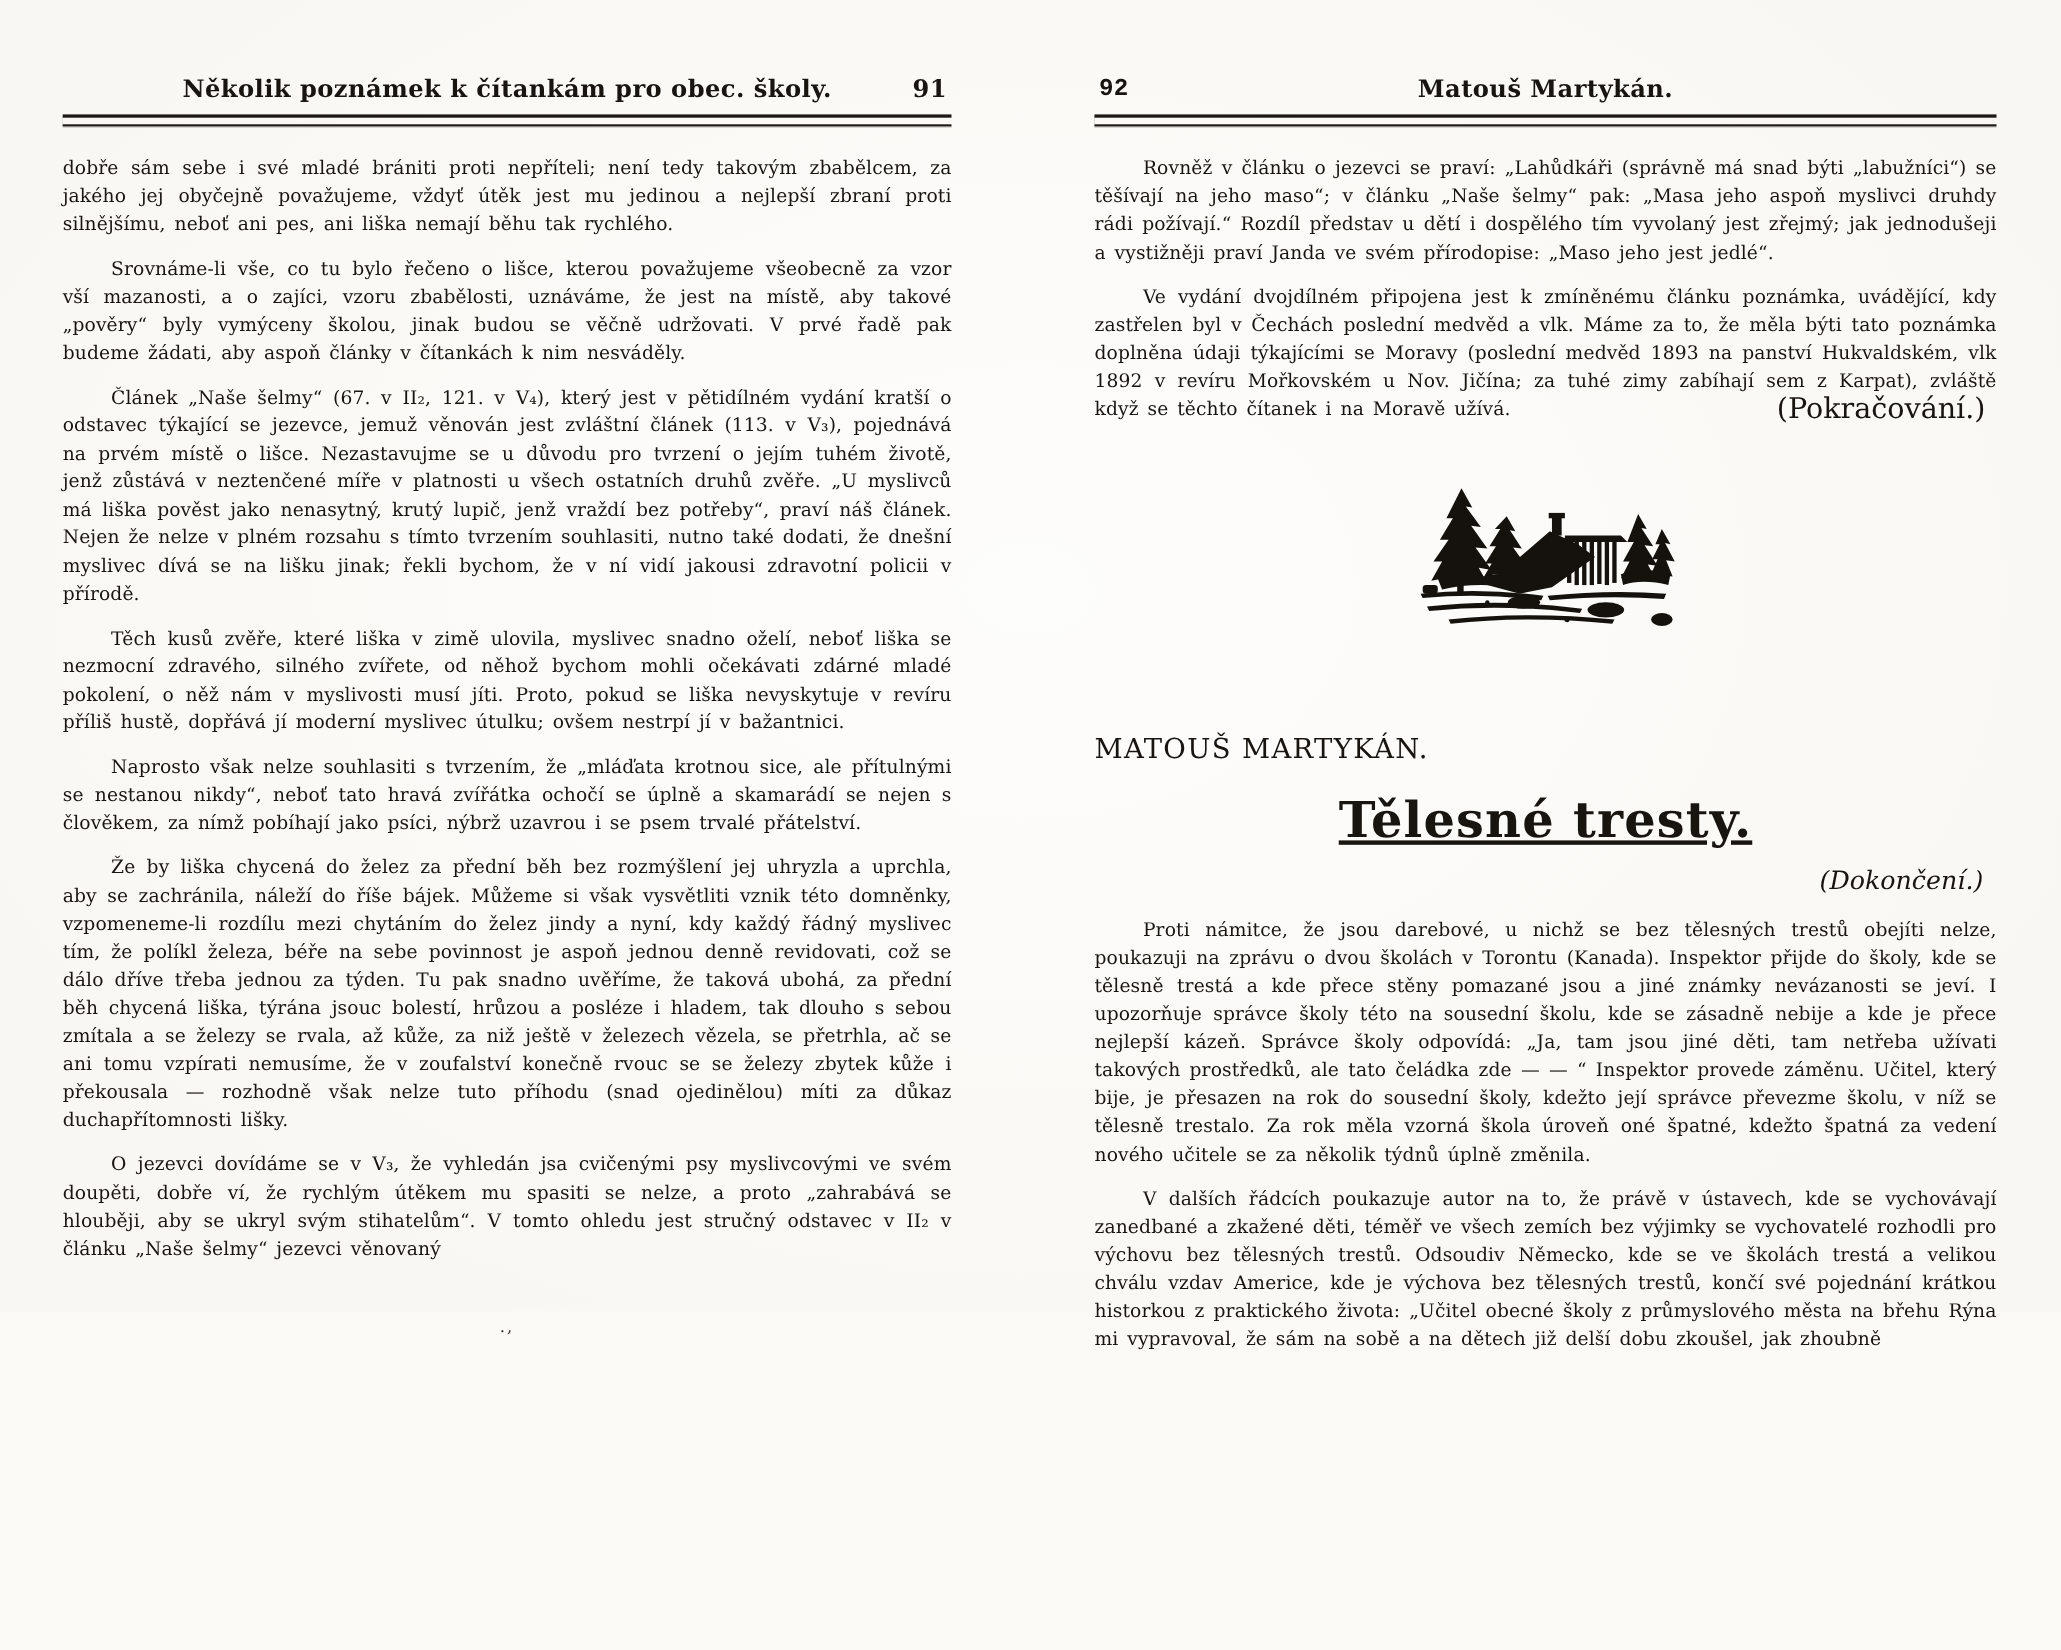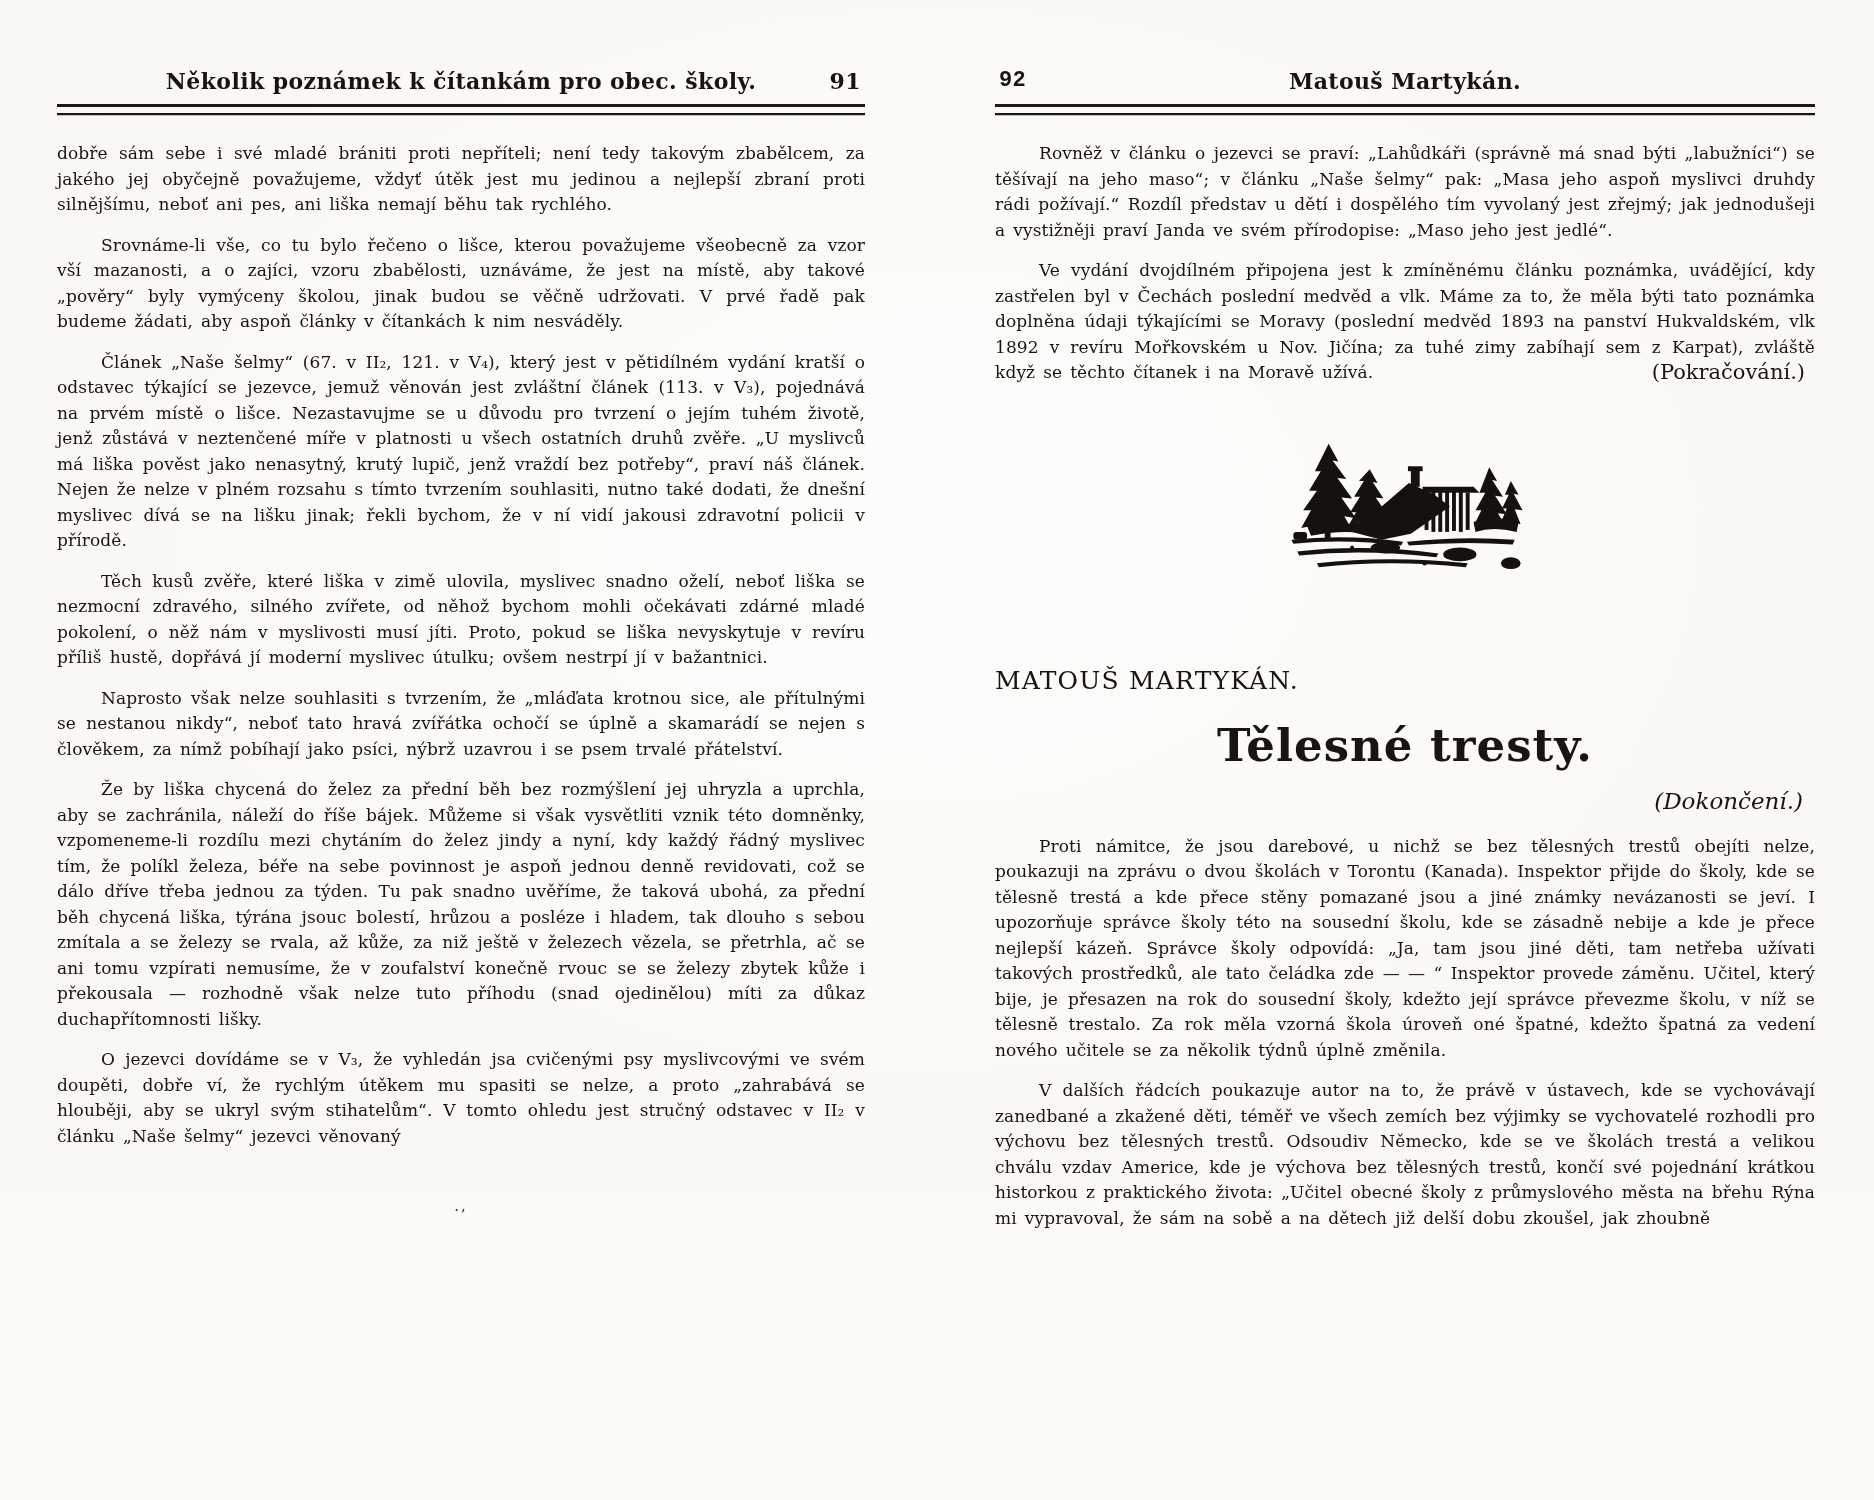--- a/index.html
+++ b/index.html
@@ -55,21 +55,21 @@
     text-align: justify;
     word-spacing: 2.5px;
     letter-spacing: 0.1px;
   }
   p.para.indent { text-indent: 44px; }
   p.para.no-bottom { margin-bottom: 0; }
 
   .cont-note {
     margin-top: -25.5px;
     text-align: right;
-    font-size: 21px;
+    font-size: 26px;
     line-height: 25.5px;
     padding-right: 10px;
   }
 
   .end-mark {
     margin-top: 48px;
     text-align: center;
     font-size: 15px;
     letter-spacing: 2px;
     color: #35302a;
@@ -88,20 +88,21 @@
     letter-spacing: 1.2px;
     font-weight: normal;
   }
 
   .article-title {
     margin-top: 24px;
     text-align: center;
     font-size: 45px;
     font-weight: bold;
     letter-spacing: 1px;
+    text-decoration: underline;
   }
 
   .completion-note {
     margin-top: 16px;
     margin-bottom: 20px;
     text-align: right;
     font-size: 23px;
     padding-right: 12px;
     font-style: italic;
   }

